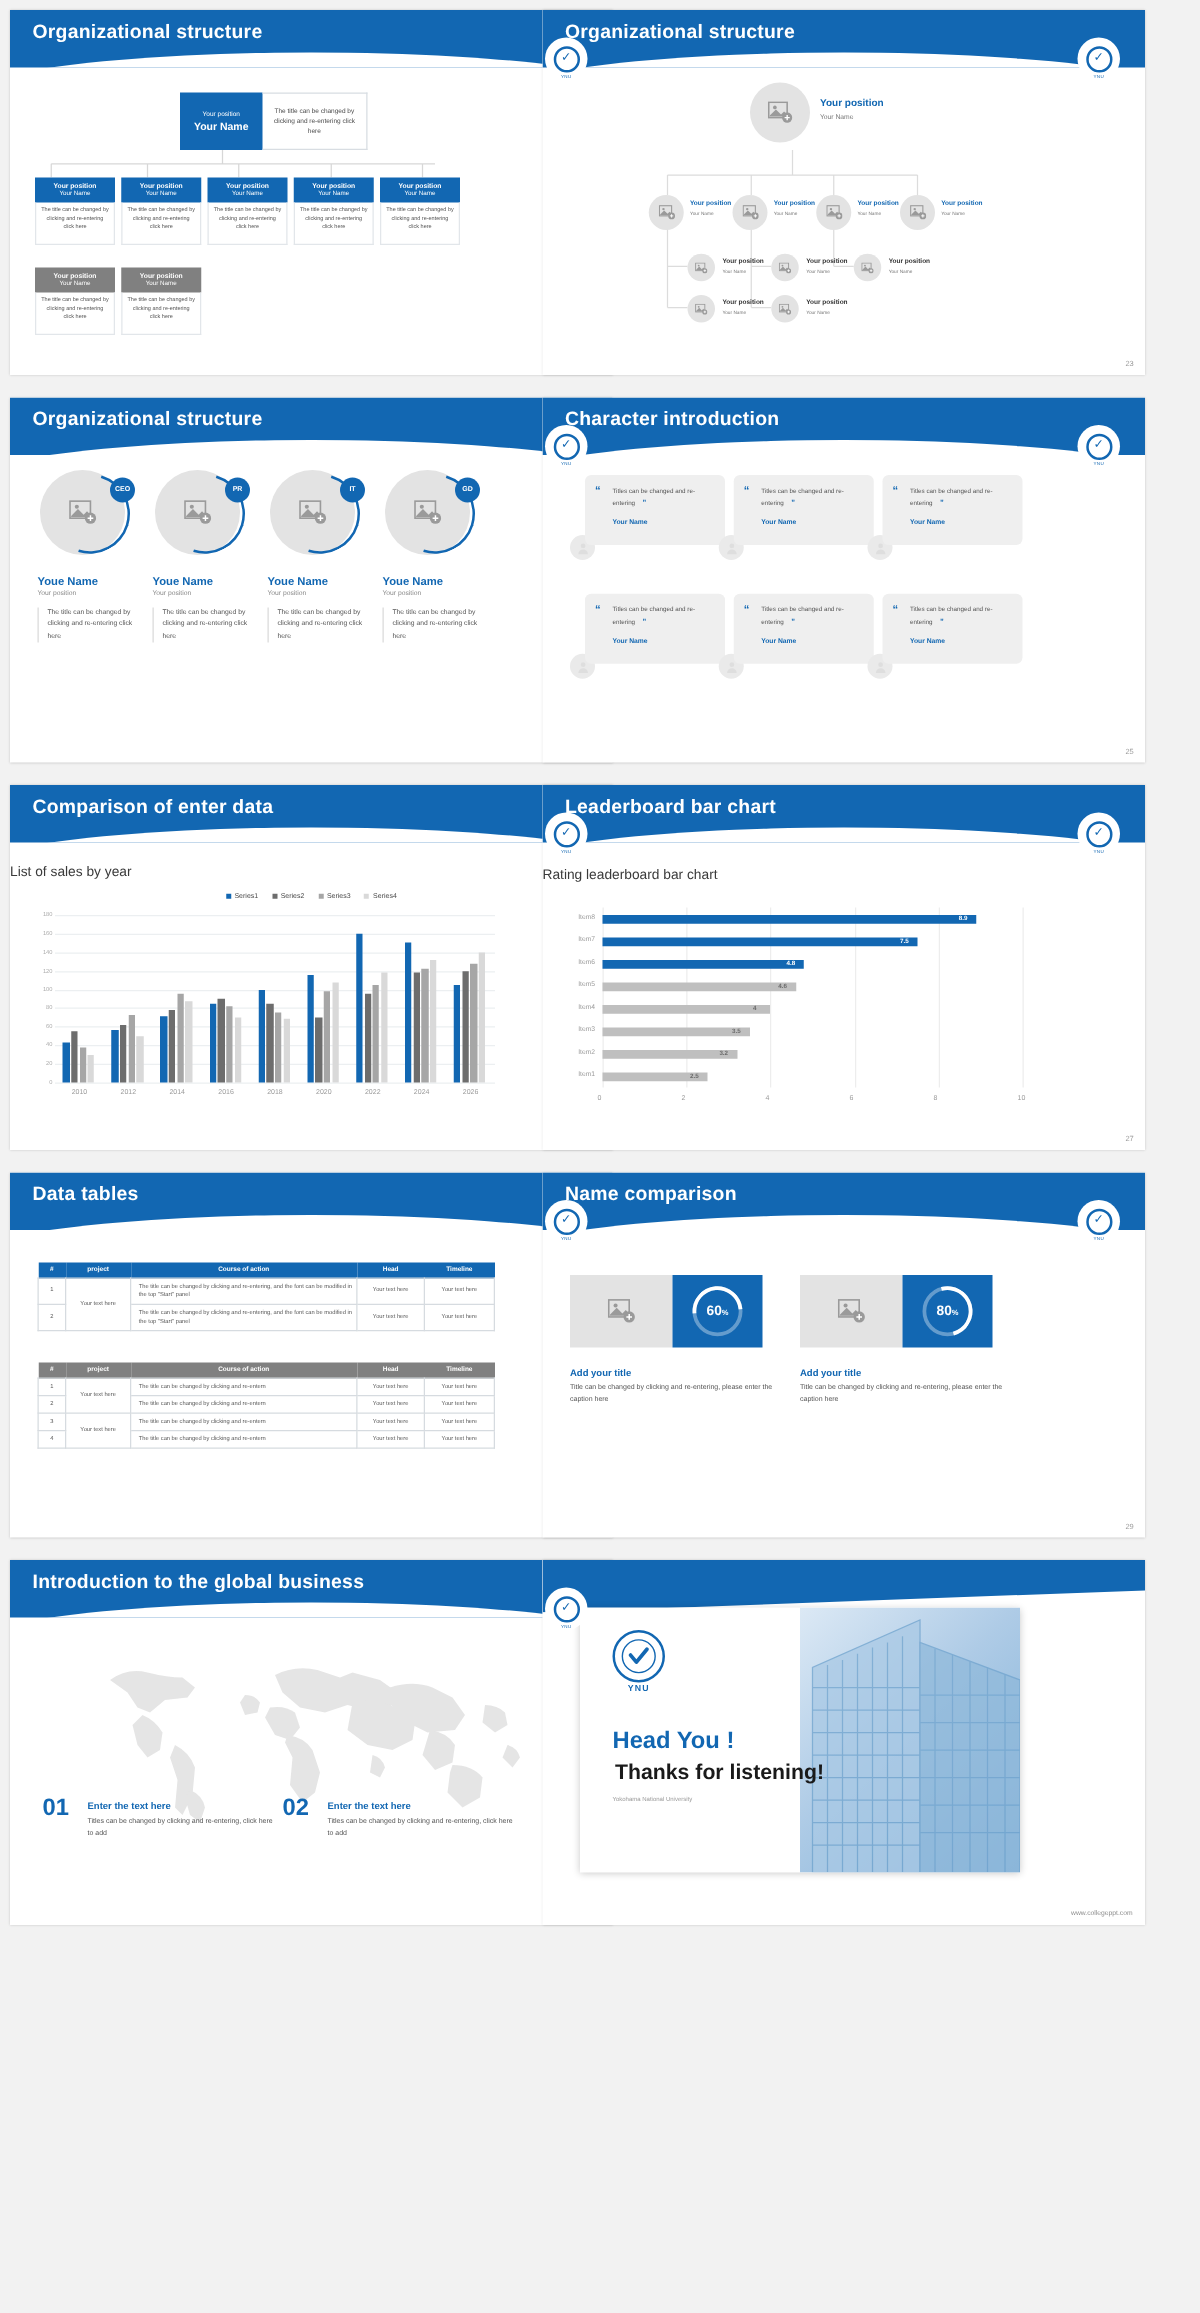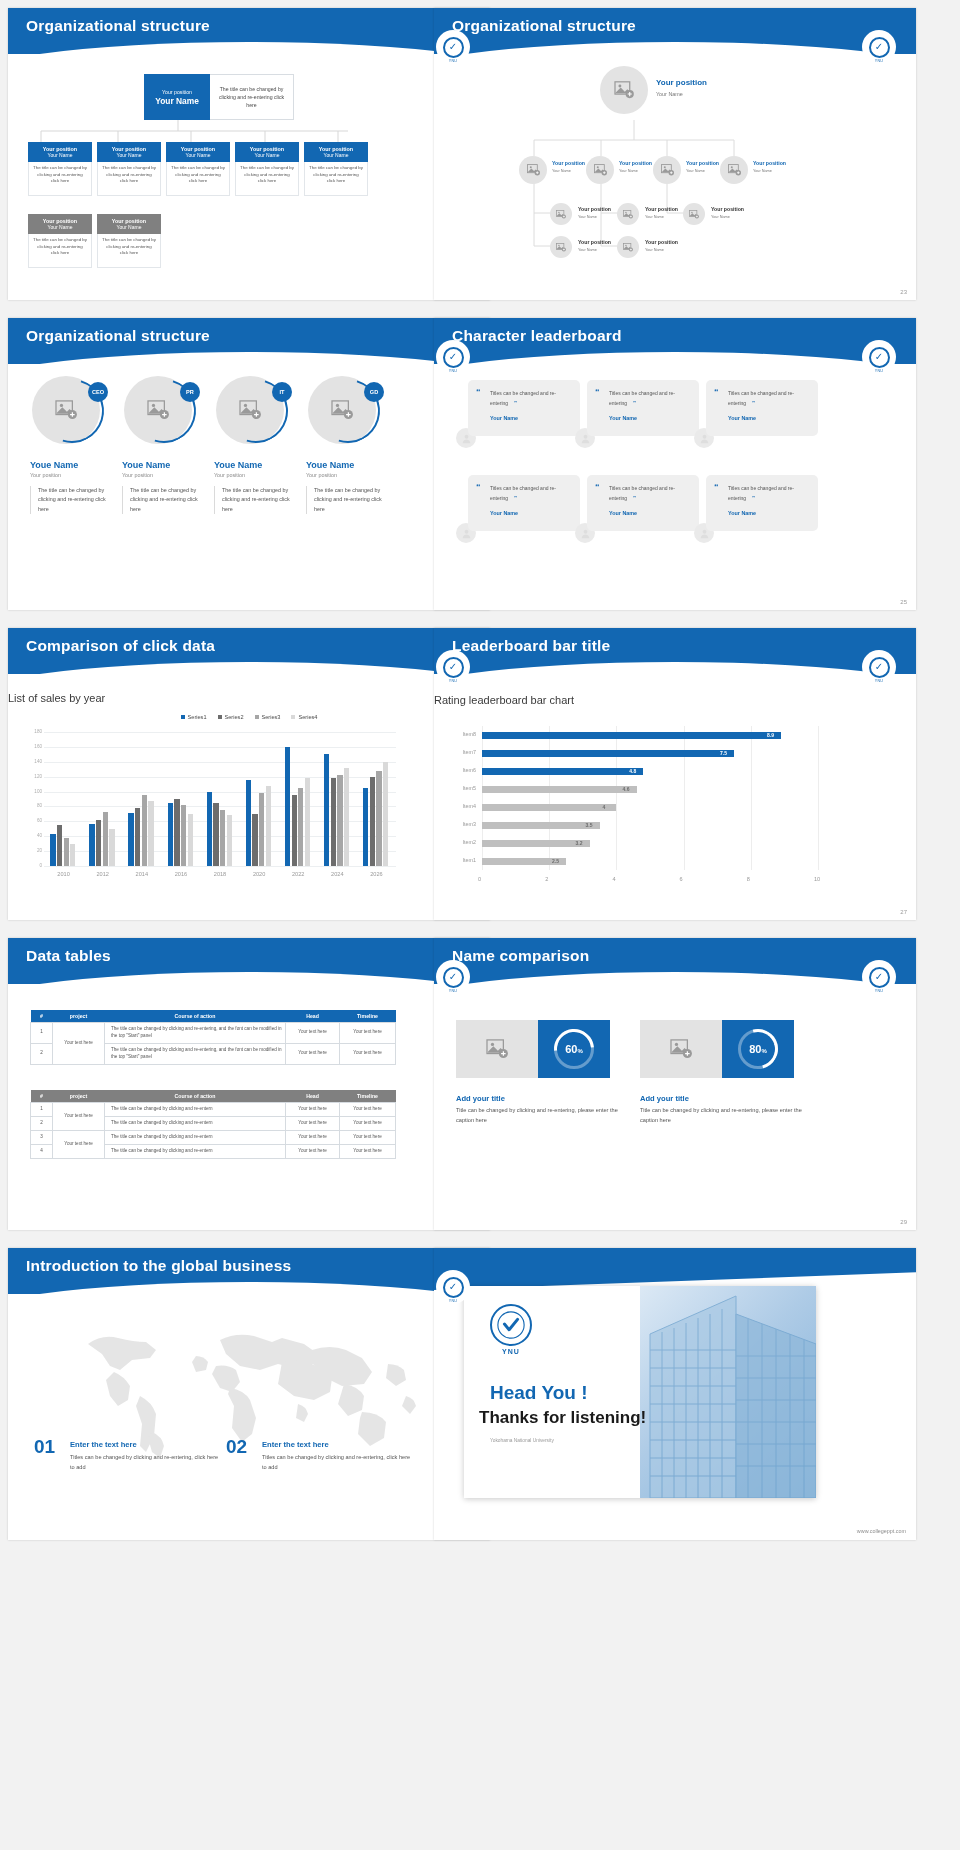--- a/index.html
+++ b/index.html
@@ -201,21 +201,21 @@
     clip-path:polygon(0 0,100% 0,100% 58%,0 100%);}
   .ty-card{position:absolute;left:30px;top:38px;width:352px;height:212px;background:#fff;
     box-shadow:0 1px 6px rgba(0,0,0,.22);overflow:hidden;}
   .ty-photo{position:absolute;right:0;top:0;width:176px;height:212px;
     background:linear-gradient(135deg,#dce9f5 0%,#aecbe6 45%,#7fb0d8 100%);overflow:hidden;}
   .ty-logo{position:absolute;left:26px;top:18px;width:42px;height:42px;border-radius:50%;
     border:2px solid #1267b2;display:flex;align-items:center;justify-content:center;}
   .ty-ynu{position:absolute;left:26px;top:62px;width:42px;text-align:center;font-size:7px;
     font-weight:bold;color:#1267b2;letter-spacing:1px;}
   .ty-t1{position:absolute;left:26px;top:96px;font-size:19px;font-weight:bold;color:#1267b2;}
-  .ty-t2{position:absolute;left:15px;top:122px;font-size:17px;font-weight:bold;color:#1a1a1a;}
+  .ty-t2{position:absolute;left:28px;top:122px;font-size:17px;font-weight:bold;color:#1a1a1a;}
   .ty-sub{position:absolute;left:26px;top:152px;font-size:4.8px;color:#9a9a9a;}
   .ty-foot{position:absolute;right:10px;bottom:6px;font-size:5.4px;color:#8d8d8d;}
   .ty-tex{position:absolute;inset:0;opacity:.35;}
 </style>
 </head>
 <body>
 
 <div class="grid">
 
   <div class="slide">
@@ -520,21 +520,21 @@
       </div>
       <div class="s24-nm">Youe Name</div>
       <div class="s24-ps">Your position</div>
       <div class="s24-tx">The title can be changed by clicking and re-entering click here</div>
     </div>
     <div class="pagenum">24</div>
   </div>
 
   <div class="slide">
     <div class="band"></div>
-    <div class="band-title">Character leaderboard</div>
+    <div class="band-title">Character introduction</div>
     <div class="logo">
         <div class="ring">
           <i>✓</i>
         </div>
         <div class="ynu">YNU</div>
       </div>
 
     <div class="q-av" style="left:22px;top:110px">
         <svg width="11" height="11" viewBox="0 0 16 16">
           <circle cx="8" cy="5.4" r="2.8" fill="#d6d6d6"></circle>
@@ -605,21 +605,21 @@
       <div class="q-mark">“</div>
       <div class="q-txt"><span>Titles can be changed and re-entering</span><span class="q-end">”</span></div>
       <div class="q-nm">Your Name</div>
     </div>
 
     <div class="pagenum">25</div>
   </div>
 
   <div class="slide">
     <div class="band"></div>
-    <div class="band-title">Comparison of click data</div>
+    <div class="band-title">Comparison of enter data</div>
     <div class="logo">
         <div class="ring">
           <i>✓</i>
         </div>
         <div class="ynu">YNU</div>
       </div>
 
     <div class="ch-title" style="top:64px">List of sales by year</div>
     <div class="ch-legend" style="top:86px">
       <span>
@@ -705,21 +705,21 @@
         <div class="bar" style="left: 343.796px; width: 5.28px; height: 89.3333px; bottom: 22px; background: rgb(109, 109, 109);"></div>
         <div class="bar" style="left: 350.444px; width: 5.28px; height: 95.2889px; bottom: 22px; background: rgb(166, 166, 166);"></div>
         <div class="bar" style="left: 357.093px; width: 5.28px; height: 104.222px; bottom: 22px; background: rgb(217, 217, 217);"></div>
         <div class="ax-x" style="left: 330.889px; width: 39.1111px; top: 143px;">2026</div>
       </div>
     <div class="pagenum">26</div>
   </div>
 
   <div class="slide">
     <div class="band"></div>
-    <div class="band-title">Leaderboard bar title</div>
+    <div class="band-title">Leaderboard bar chart</div>
     <div class="logo">
         <div class="ring">
           <i>✓</i>
         </div>
         <div class="ynu">YNU</div>
       </div>
 
     <div class="ch-title" style="top:66px">Rating leaderboard bar chart</div>
     <div id="s27-plot" style="position:absolute;left:18px;top:94px;width:376px;height:170px;">
         <div class="vgl" style="left: 30px; top: 4px; height: 144px;"></div>

